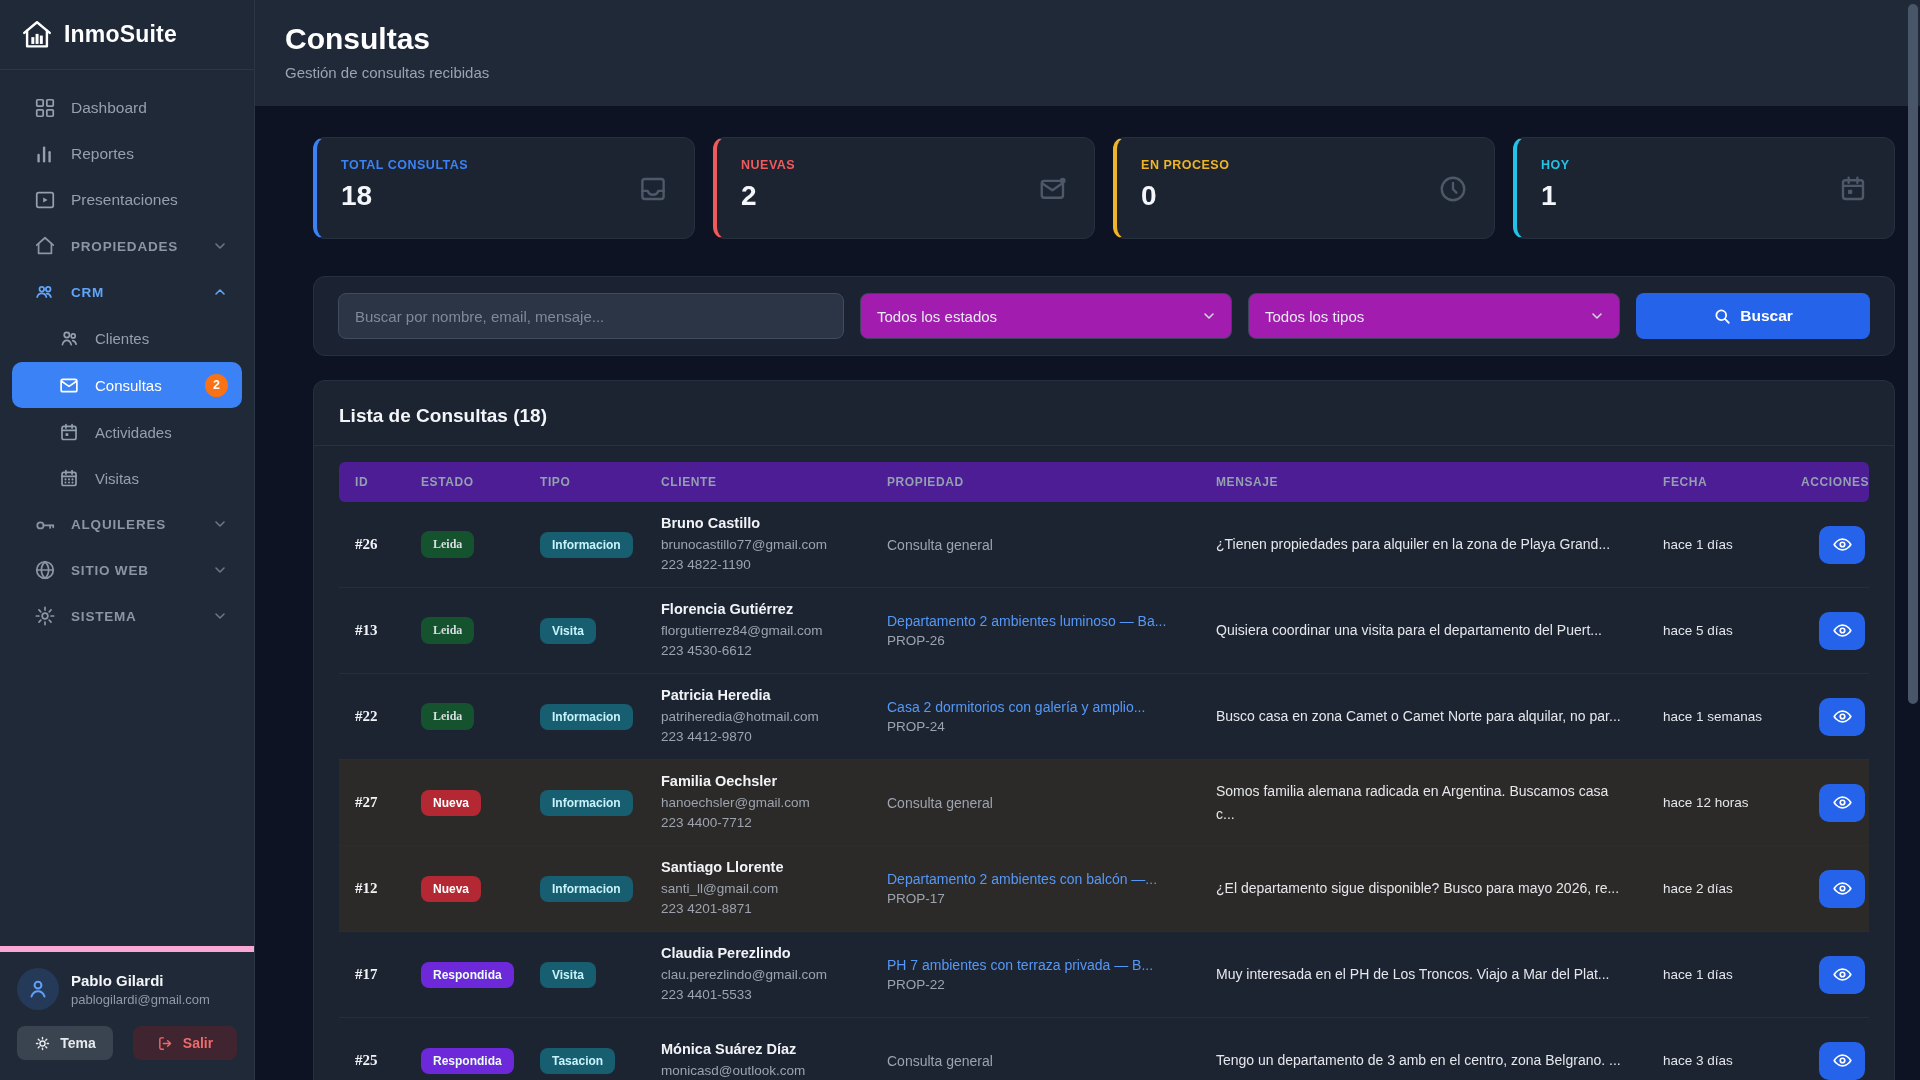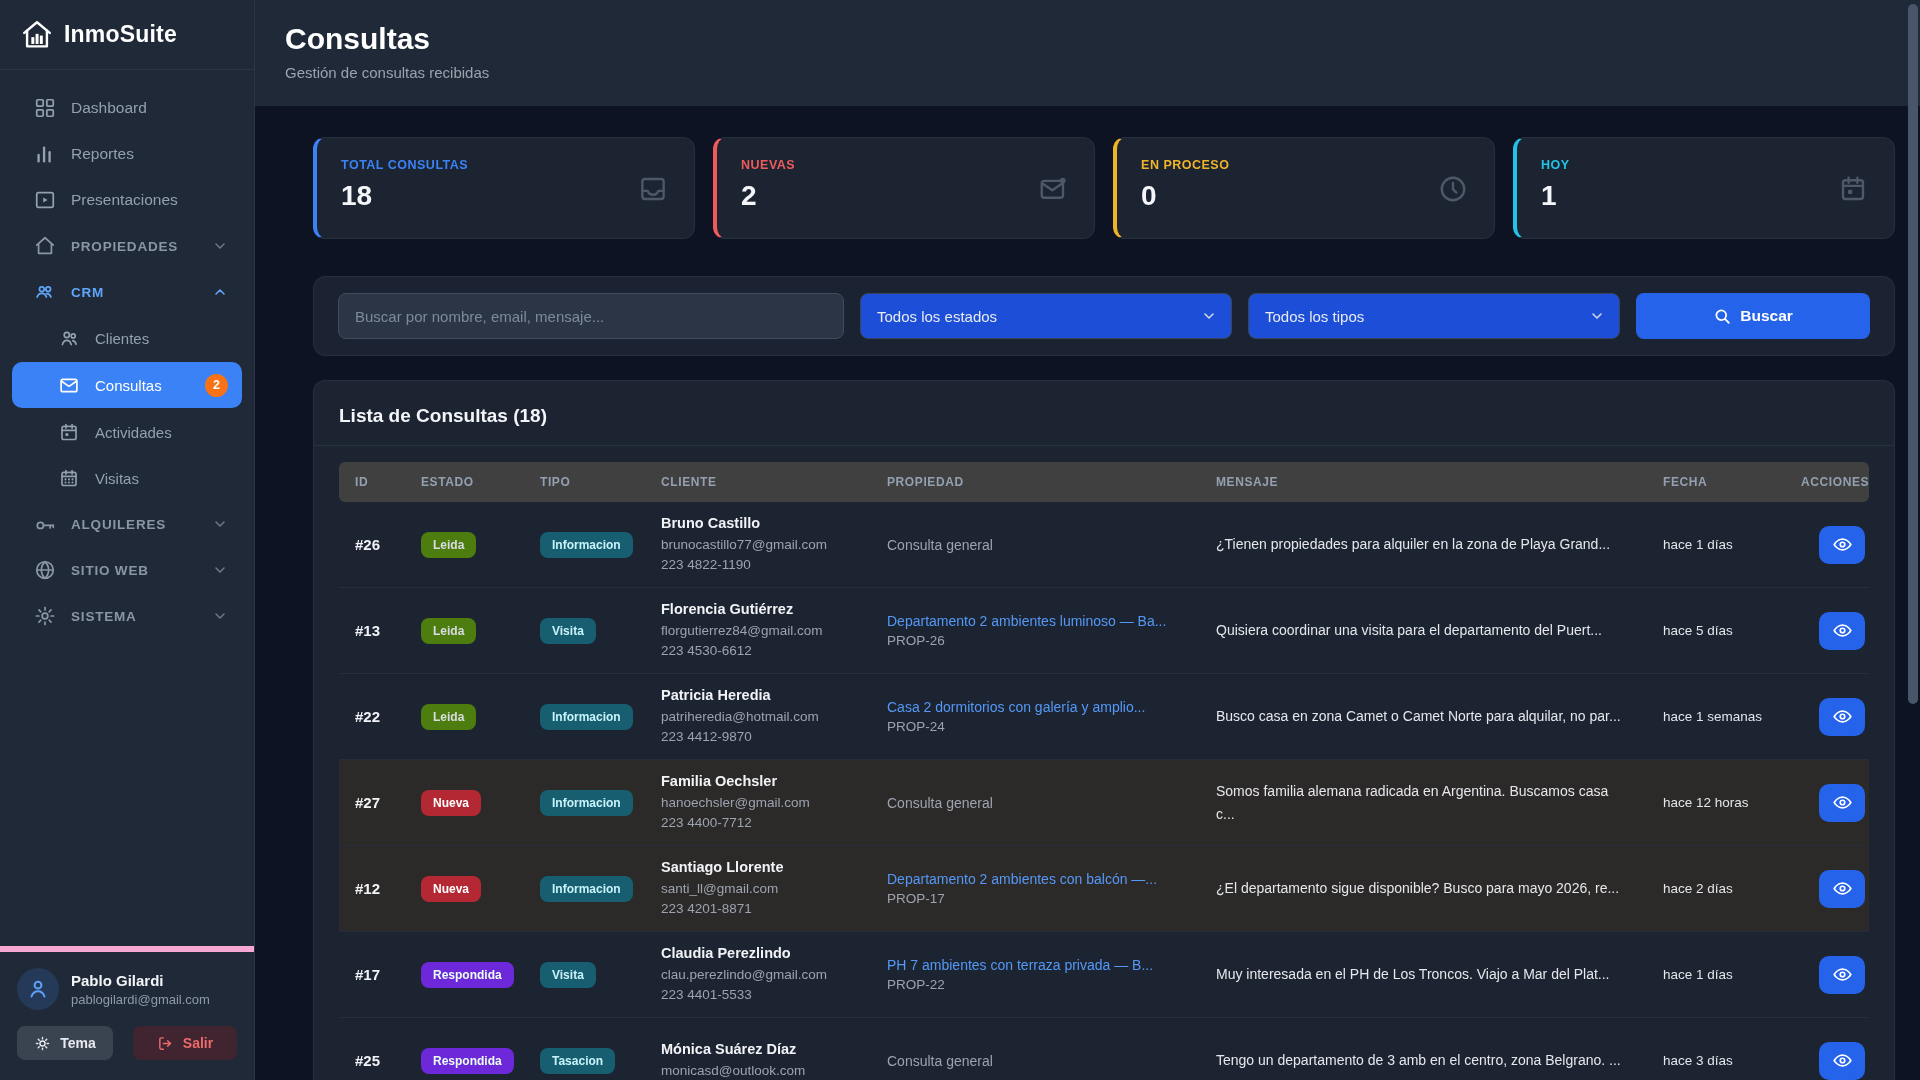--- a/index.html
+++ b/index.html
@@ -86,57 +86,57 @@
   .filters {
     margin-top:37px; height:80px; background:#1b2332; border:1px solid #27303f;
     border-radius:12px; padding:17px 24px; display:flex; gap:16px; align-items:center;
   }
   .search-input {
     flex:0 0 506px; height:46px; background:#2b3545; border:1px solid #3f4b5f;
     border-radius:8px; color:#e5e7eb; font-size:15px; font-family:inherit; padding:0 16px;
   }
   .search-input::placeholder { color:#7e8a9a; }
   .select {
-    flex:0 0 372px; height:46px; background:#1d4ed8; border:1px solid #3a4558;
+    flex:0 0 372px; height:46px; background:#a21caf; border:1px solid #3a4558;
     border-radius:8px; display:flex; align-items:center; justify-content:space-between;
     padding:0 14px 0 16px; font-size:15px; color:#e8ebef; cursor:pointer;
   }
   .select .chev { color:#cfd6df; }
   .btn-buscar {
     flex:1; height:46px; background:#2563eb; border:none; border-radius:8px;
     color:#fff; font-size:15.5px; font-weight:600; font-family:inherit; cursor:pointer;
     display:flex; align-items:center; justify-content:center; gap:9px;
   }
   .btn-buscar svg { width:18px; height:18px; }
 
   
   .table-card {
     margin-top:24px; background:#1c2432; border:1px solid #27303f;
     border-radius:12px 12px 0 0; border-bottom:none; height:700px; overflow:hidden;
   }
   .table-title { font-size:19px; font-weight:700; color:#f3f5f8; padding:24px 25px 18px; }
   .table-divider { border-top:1px solid #27313f; }
   .thead {
-    margin:16px 25px 0; height:40px; background:#404040; border-radius:6px;
+    margin:16px 25px 0; height:40px; background:#4c1d95; border-radius:6px;
     display:grid; grid-template-columns:82px 119px 121px 226px 329px 447px 138px 1fr;
     align-items:center; font-size:12px; font-weight:700; letter-spacing:.05em; color:#93a0b0;
   }
   .thead .th:first-child { padding-left:16px; }
   .tbody { margin:0 25px; }
   .trow {
     display:grid; grid-template-columns:82px 119px 121px 226px 329px 447px 138px 1fr;
     align-items:center; height:86px; border-bottom:1px solid #262e3d;
   }
   .trow.hl { background:#2c2a29; }
-  .cell-id { font-size:15px; font-weight:700; color:#f1f3f7; padding-left:16px; }
+  .cell-id { font-size:15px; font-weight:700; color:#f1f3f7; padding-left:16px;font-family:Liberation Serif, serif; }
   .pill {
     display:inline-block; font-size:12px; font-weight:700; padding:6px 12px;
     border-radius:8px; white-space:nowrap;
   }
-  .pill-leida { background:#4d7c0f; color:#d9dde3; }
+  .pill-leida { background:#14532d; color:#d9dde3;font-family:Liberation Serif, serif; }
   .pill-nueva { background:#b42833; color:#fff; }
   .pill-respondida { background:#6d28d9; color:#eafff3; }
   .pill-tipo { background:#175e70; color:#c9f3fb; }
   .c-name { font-size:14.5px; font-weight:700; color:#f1f3f7; margin-bottom:4px; }
   .c-sub { font-size:13.5px; color:#9ca3af; line-height:1.45; }
   .p-link {
     font-size:14px; color:#5598f6; white-space:nowrap; overflow:hidden;
     max-width:300px; cursor:pointer; margin-bottom:4px;
   }
   .p-code { font-size:13.5px; color:#9ca3af; }

